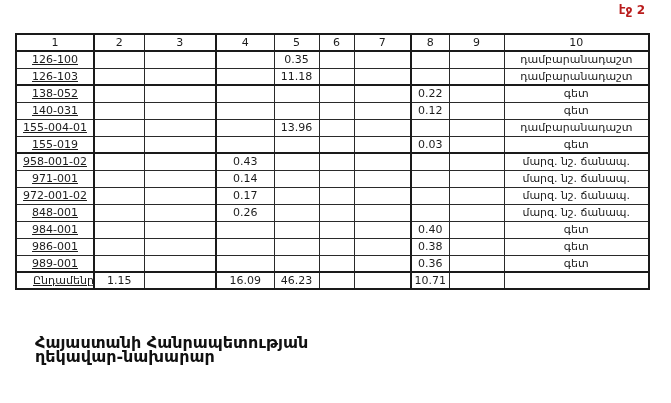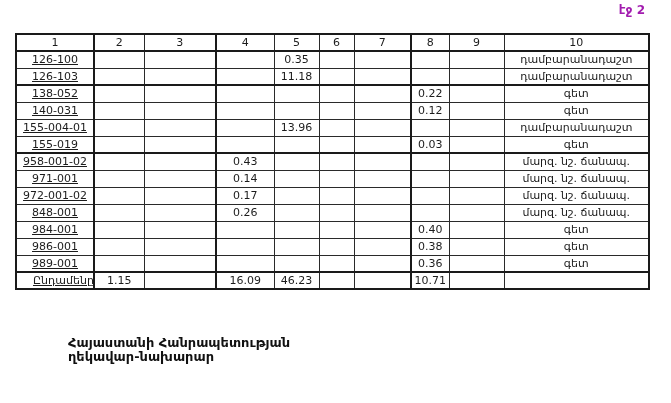--- a/index.html
+++ b/index.html
@@ -10,21 +10,21 @@
     font-family: "DejaVu Sans", "Liberation Sans", sans-serif;
     color: #161616;
     overflow: hidden;
   }
   .page-label {
     position: absolute;
     top: 3px;
     right: 26px;
     font-size: 12px;
     font-weight: bold;
-    color: #a21caf;
+    color: #b91c1c;
   }
   table.doc-table {
     position: absolute;
     left: 15px;
     top: 33px;
     width: 633px;
     border-collapse: collapse;
     table-layout: fixed;
     border: 2px solid #1a1a1a;
     font-size: 11px;
@@ -52,25 +52,24 @@
   table.doc-table thead th { border-bottom: 2px solid #1a1a1a; }
   tbody tr:nth-child(2) td, tbody tr:nth-child(6) td { border-bottom-width: 2px; border-bottom-color:#1a1a1a; }
   td.c0 { text-align: left; padding-left: 5px; text-decoration: underline; }
   td.c9 { text-align: left; padding-left: 4px; }
   tr.total-row td { border-top: 2px solid #1a1a1a; }
   tr.total-row td.c0 { text-align: center; padding-left: 16px; margin-left: 15px; }
   .footer-block {
     position: absolute;
     left: 35px;
     top: 336px;
-    font-size: 13px;
+    font-size: 16px;
     font-weight: bold;
     line-height: 14px;
     color: #111;
-    margin-left: 33px;
   }
   .signature {
     position: absolute;
     left: 420px;
     top: 364px;
     font-size: 16px;
     font-weight: bold;
     color: #111;
     margin-top: 36px;
   }

